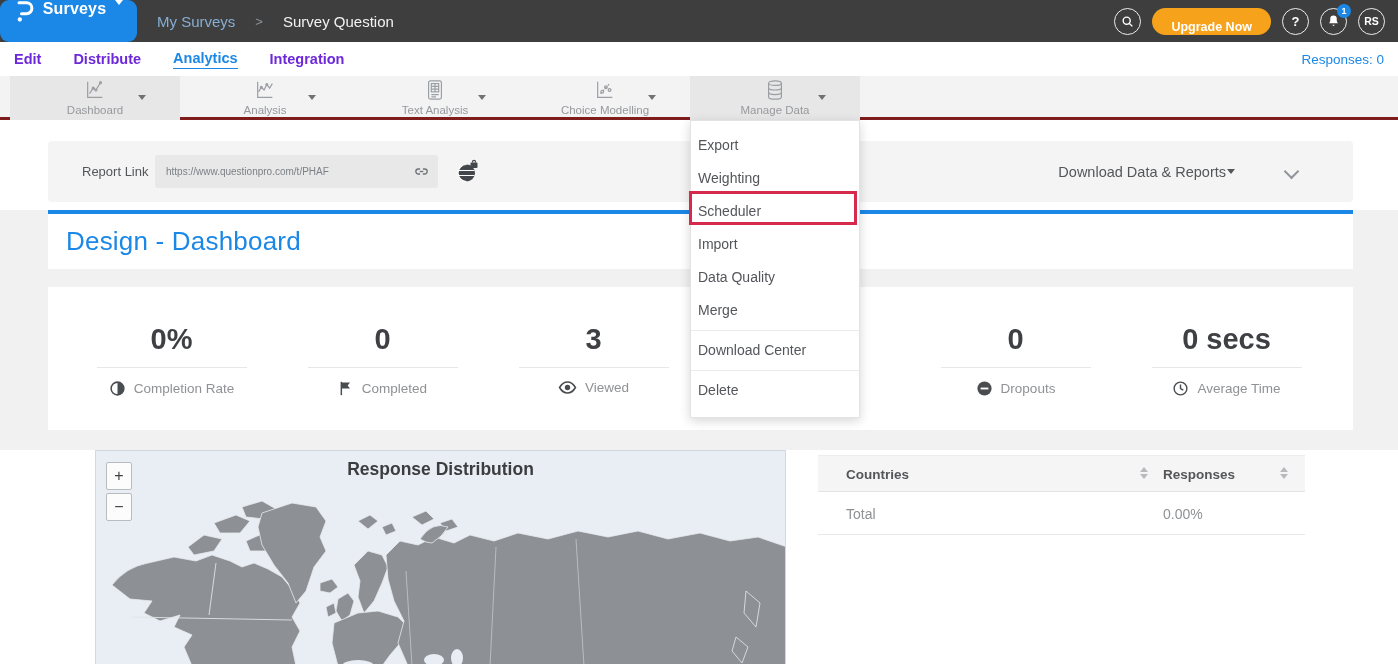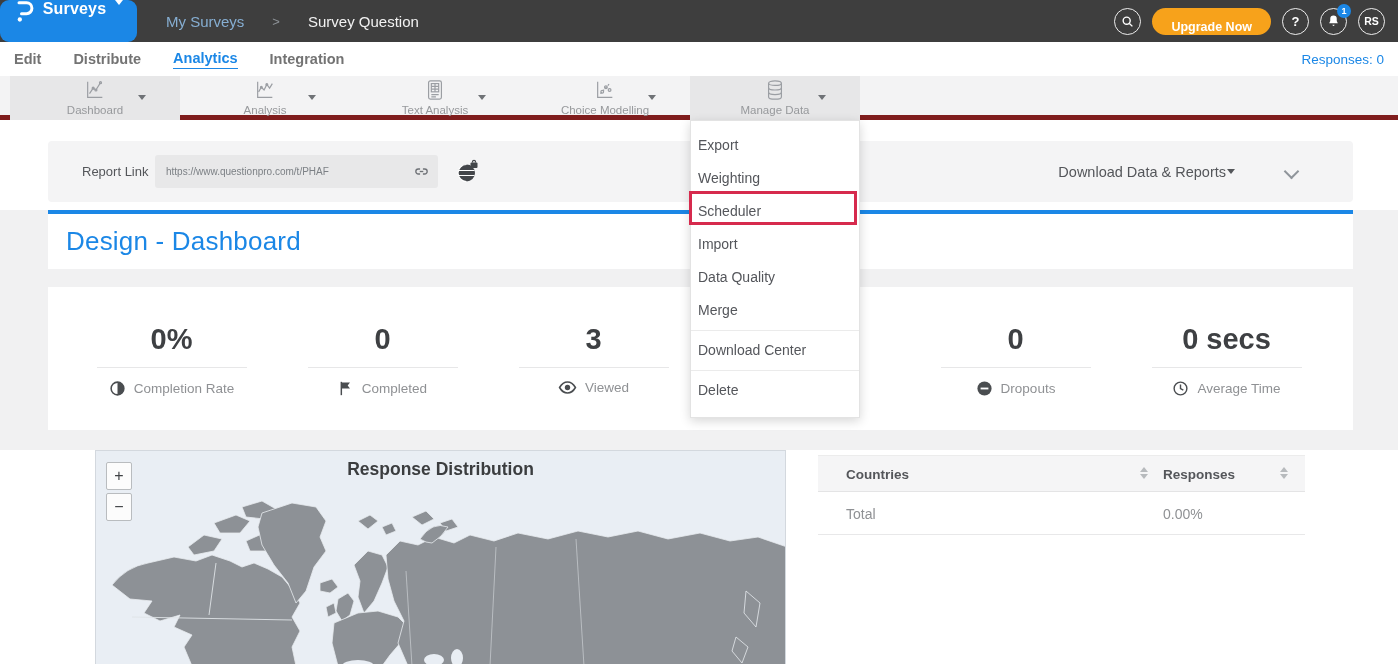--- a/index.html
+++ b/index.html
@@ -7,37 +7,37 @@
   body { font-family:"Liberation Sans", sans-serif; }
   .app { position:relative; width:1398px; height:664px; overflow:hidden; background:#fff; }
 
   
   .topbar { position:absolute; left:0; top:0; width:1398px; height:42px; background:#3e3e3e; display:flex; align-items:center; z-index:20; }
   .brand { width:137px; height:42px; background:#1b87e6; display:flex; justify-content:center; gap:9px; cursor:pointer;border-radius:9px; }
   .logo-p { position:relative; width:20px; height:24px; }
   .logo-p svg { display:block; }
   .brand-label { color:#fff; font-size:16px; font-weight:700; letter-spacing:.2px; }
   .caret-down { width:0; height:0; border-left:4.5px solid transparent; border-right:4.5px solid transparent; border-top:5px solid #fff; }
-  .breadcrumb { display:flex; align-items:center; gap:28px; margin-left:29px; font-size:15px;justify-content:space-between; }
+  .breadcrumb { display:flex; align-items:center; gap:20px; margin-left:20px; font-size:15px;justify-content:space-between; }
   .bc-parent { color:#86aed2; cursor:pointer; }
   .bc-sep { color:#8d9297; font-size:13px; }
   .bc-current { color:#f2f2f2; }
   .topbar-right { margin-left:auto; display:flex; align-items:center; gap:11px; padding-right:13px; }
   .circle-btn { width:27px; height:27px; border:1.4px solid rgba(255,255,255,.9); border-radius:50%; display:flex; align-items:center; justify-content:center; color:#fff; font-size:13px; font-weight:700; cursor:pointer; position:relative; }
   .upgrade-btn { height:27px; padding:12px 19px; background:#f7a21b; border:none; border-radius:14px; color:#fff; font-size:12.5px; font-weight:700; font-family:"Liberation Sans",sans-serif; cursor:pointer; }
   .badge { position:absolute; top:-5px; right:-5px; min-width:14px; height:14px; background:#1b87e6; border-radius:7px; color:#fff; font-size:9px; font-weight:700; display:flex; align-items:center; justify-content:center; padding:0 3px; }
 
   
   .navbar { position:absolute; left:0; top:42px; width:1398px; height:34px; background:#fff; display:flex; align-items:center; padding:0 14px; gap:32px; z-index:5; }
-  .nav-item { font-size:14.5px; font-weight:600; color:#737373; cursor:pointer; }
+  .nav-item { font-size:14.5px; font-weight:600; color:#6d28d9; cursor:pointer; }
   .nav-item.active { color:#1b87e6; border-bottom:1px solid #1b87e6; padding-bottom:2px; }
   .responses { margin-left:auto; color:#1b87e6; font-size:13.5px; }
 
   
-  .toolbar { position:absolute; left:0; top:76px; width:1398px; height:44px; background:#f3f3f4; border-bottom:5px solid #7f1d1d; z-index:5; }
+  .toolbar { position:absolute; left:0; top:76px; width:1398px; height:44px; background:#f3f3f4; border-bottom:3px solid #7f1d1d; z-index:5; }
   .tab { position:absolute; top:0; width:170px; height:44px; cursor:pointer; }
   .tab.active { background:#e7e7e8; }
   .tab .tab-icon { position:absolute; left:50%; top:3px; transform:translateX(-50%); color:#9b9ea3; }
   .tab .tab-label { position:absolute; left:0; right:0; bottom:4px; text-align:center; font-size:11.5px; color:#97999c; }
   .tab .tab-caret { position:absolute; right:34px; top:19px; border-top-color:#6f7276; }
 
   
   .menu { position:absolute; left:690px; top:120px; width:170px; background:#fff; border:1px solid #e3e3e3; box-shadow:0 3px 10px rgba(0,0,0,.16); padding:8px 0 10px; z-index:50; }
   .menu-item { height:33px; line-height:33px; padding-left:7px; font-size:14px; color:#54565b; cursor:pointer; }
   .menu-sep { height:1px; background:#ebebeb; margin:3px 0; }

